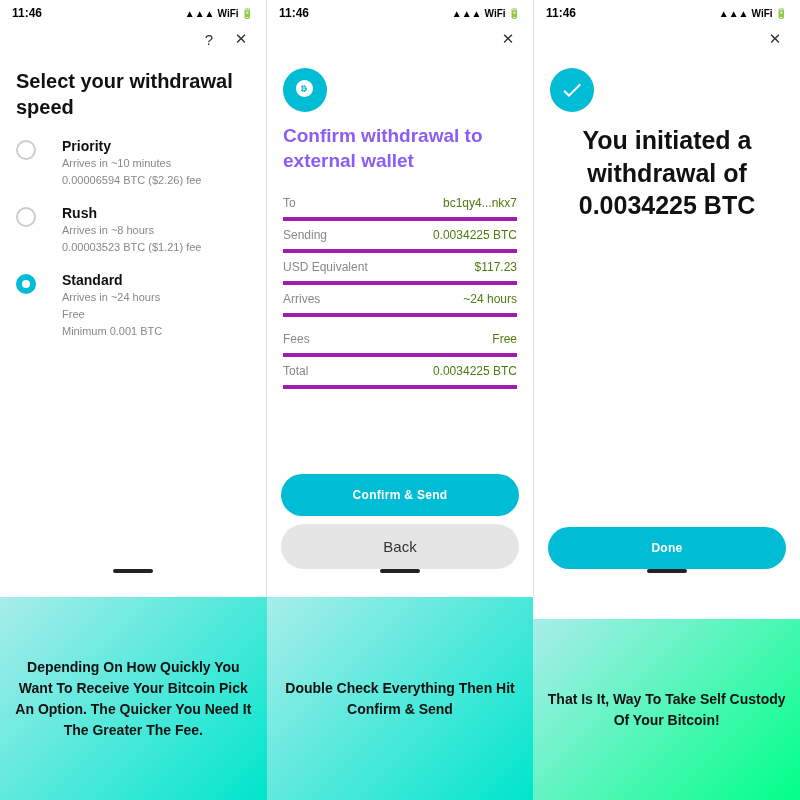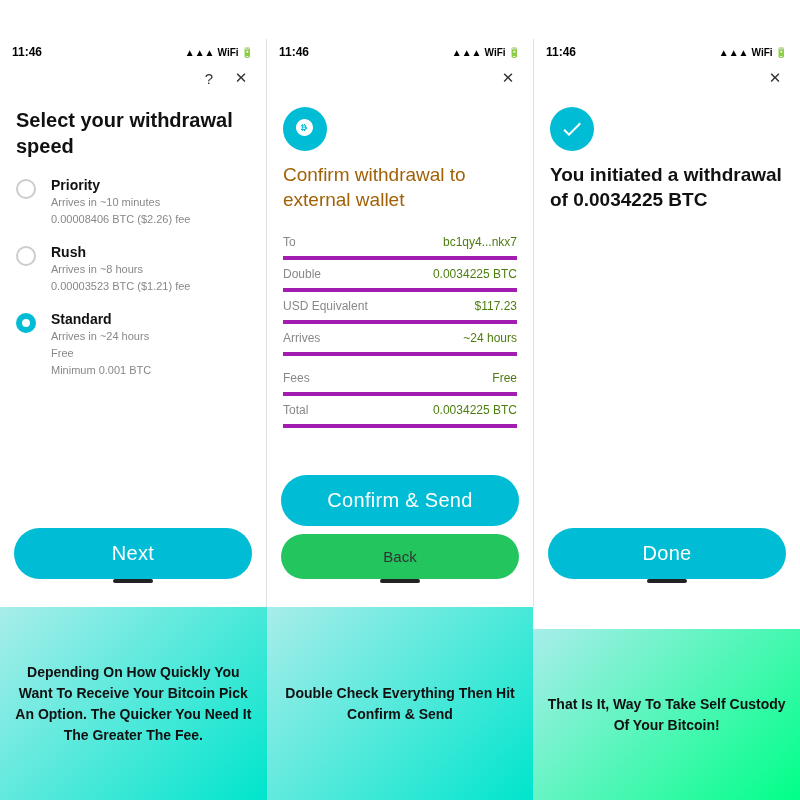--- a/index.html
+++ b/index.html
@@ -10,21 +10,20 @@
       font-family: -apple-system, BlinkMacSystemFont, 'Segoe UI', sans-serif;
       display: flex;
       flex-direction: column;
     }
 
     .screens-row {
       display: flex;
       flex-direction: row;
       height: 678px;
       background: #fff;
-      margin-top: 39px;
     }
 
     .screen {
       flex: 1;
       border-right: 1px solid #e0e0e0;
       display: flex;
       flex-direction: column;
       background: #fff;
       position: relative;
       overflow: hidden;
@@ -71,21 +70,21 @@
       font-size: 20px;
       font-weight: 700;
       color: #111;
       margin-bottom: 18px;
       line-height: 1.3;
     }
 
     .speed-option {
       display: flex;
       align-items: flex-start;
-      gap: 15px;
+      gap: 26px;
       margin-bottom: 16px;
       cursor: pointer;
     }
     .radio-circle {
       width: 20px; height: 20px;
       border-radius: 50%;
       border: 2px solid #ccc;
       margin-top: 2px;
       flex-shrink: 0;
       display: flex; align-items: center; justify-content: center;
@@ -106,30 +105,30 @@
     .screen-footer {
       padding: 10px 14px 16px;
     }
     .btn-primary {
       width: 100%;
       padding: 14px;
       border-radius: 30px;
       background: #00bcd4;
       border: none;
       color: #fff;
-      font-size: 20px;
-      font-weight: 400;
+      font-size: 12px;
+      font-weight: 700;
       cursor: pointer;
       letter-spacing: 0.3px;
     }
     .btn-secondary {
       width: 100%;
       padding: 14px;
       border-radius: 30px;
-      background: #22c55e;
+      background: #e5e5e5;
       border: none;
       color: #333;
       font-size: 15px;
       font-weight: 500;
       cursor: pointer;
       margin-top: 8px;
     }
 
     .home-indicator {
       width: 40px; height: 4px;
@@ -144,46 +143,47 @@
       border-radius: 50%;
       display: flex; align-items: center; justify-content: center;
       margin-bottom: 12px;
     }
     .circle-icon.bitcoin { background: #00bcd4; }
     .circle-icon.check { background: #00bcd4; }
     .circle-icon svg { width: 24px; height: 24px; fill: white; }
 
     .screen2-title {
       font-size: 19px;
-      font-weight: 400;
-      color: #a16207;
+      font-weight: 700;
+      color: #8b5cf6;
       margin-bottom: 16px;
       line-height: 1.3;
     }
 
     .detail-row {
       display: flex;
       justify-content: space-between;
       align-items: center;
       padding: 7px 0;
       border-bottom: 4px solid #a21caf;
       font-size: 12px;
     }
     .detail-label { color: #888; }
     .detail-value { color: #4d7c0f; font-weight: 500; text-align: right; }
 
     .fees-section { margin-top: 8px; }
 
     
     .screen3-title {
-      font-size: 19px;
+      font-size: 25px;
       font-weight: 700;
       color: #111;
       margin-bottom: 16px;
       line-height: 1.3;
+      text-align: center;
     }
 
     
     .captions-row {
       display: flex;
       height: 230px;
     }
     .caption-cell {
       flex: 1;
       display: flex;
@@ -228,21 +228,21 @@
       <div class="header-icon">✕</div>
     </div>
     <div class="screen-content">
       <div class="screen1-title">Select your withdrawal speed</div>
 
       <div class="speed-option">
         <div class="radio-circle"></div>
         <div>
           <div class="option-label">Priority</div>
           <div class="option-desc">Arrives in ~10 minutes</div>
-          <div class="option-desc">0.00008406 BTC ($2.26) fee</div>
+          <div class="option-desc">0.00006594 BTC ($2.26) fee</div>
         </div>
       </div>
 
       <div class="speed-option">
         <div class="radio-circle"></div>
         <div>
           <div class="option-label">Rush</div>
           <div class="option-desc">Arrives in ~8 hours</div>
           <div class="option-desc">0.00003523 BTC ($1.21) fee</div>
         </div>
@@ -254,21 +254,20 @@
         </div>
         <div>
           <div class="option-label">Standard</div>
           <div class="option-desc">Arrives in ~24 hours</div>
           <div class="option-desc">Free</div>
           <div class="option-desc">Minimum 0.001 BTC</div>
         </div>
       </div>
     </div>
     <div class="screen-footer">
-      <button class="btn-primary">Next</button>
       <div class="home-indicator"></div>
     </div>
   </div>
 
   <div class="screen">
     <div class="status-bar">
       <span class="status-time">11:46</span>
       <div class="status-icons">
         <span>▲▲▲</span>
         <span>WiFi</span>
@@ -285,21 +284,21 @@
         </svg>
       </div>
       <div class="screen2-title">Confirm withdrawal to external wallet</div>
 
       <div>
         <div class="detail-row">
           <span class="detail-label">To</span>
           <span class="detail-value">bc1qy4...nkx7</span>
         </div>
         <div class="detail-row">
-          <span class="detail-label">Double</span>
+          <span class="detail-label">Sending</span>
           <span class="detail-value">0.0034225 BTC</span>
         </div>
         <div class="detail-row">
           <span class="detail-label">USD Equivalent</span>
           <span class="detail-value">$117.23</span>
         </div>
         <div class="detail-row">
           <span class="detail-label">Arrives</span>
           <span class="detail-value">~24 hours</span>
         </div>

